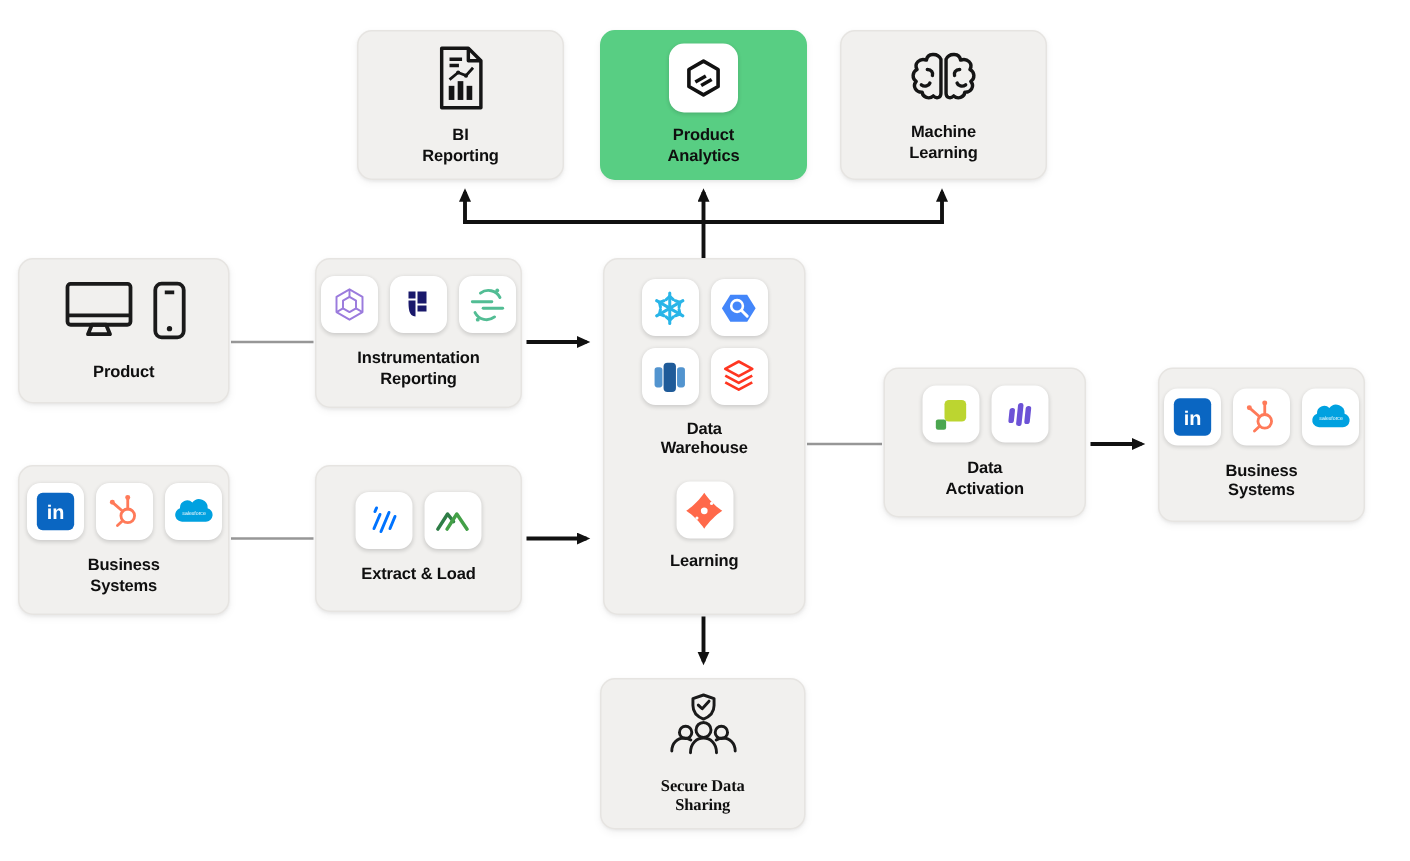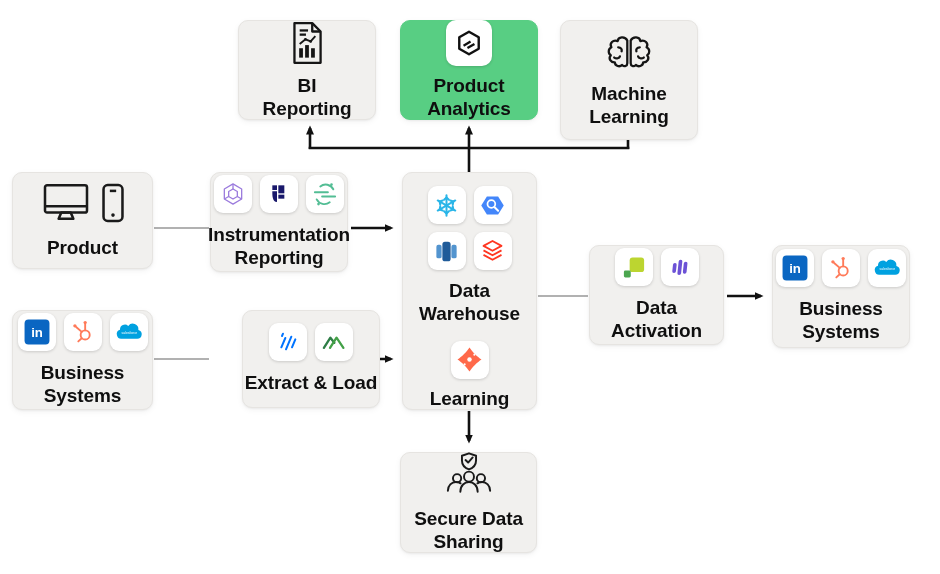--- a/index.html
+++ b/index.html
@@ -2,39 +2,39 @@
 <html><head>
 <meta charset="utf-8">
 <style>
   html,body{margin:0;padding:0;background:#ffffff;}
   .canvas{position:relative;width:940px;height:574px;background:#ffffff;overflow:hidden;
           font-family:"Liberation Sans",sans-serif;}
   .wires{position:absolute;left:0;top:0;pointer-events:none;}
   .node{position:absolute;background:#F1F0EE;border:1px solid #E6E4E1;border-radius:10px;
         box-shadow:0 1px 2px rgba(0,0,0,.05),0 2px 6px rgba(0,0,0,.05);
         display:flex;flex-direction:column;align-items:center;justify-content:center;box-sizing:border-box;}
-  .node .label{font-weight:700;font-size:19px;line-height:1.2;color:#0f0f0f;text-align:center;
+  .node .label{font-weight:700;font-size:11px;line-height:1.2;color:#0f0f0f;text-align:center;
                white-space:pre-line;letter-spacing:-.1px;}
   .icon-slot{display:flex;align-items:center;justify-content:center;margin-bottom:9px;}
   .tilerow{display:flex;gap:8px;margin-bottom:11px;}
   .tile{width:38px;height:38px;background:#ffffff;border-radius:9px;
         box-shadow:0 1px 3px rgba(0,0,0,.16);display:flex;align-items:center;justify-content:center;flex:0 0 auto;}
   .tile-lg{width:46px;height:46px;border-radius:10px;}
   
   #node-bi{left:238px;top:20px;width:138px;height:100px;}
   #node-pa{left:400px;top:20px;width:138px;height:100px;background:#58CE83;border-color:#58CE83;}
-  #node-ml{left:560px;top:20px;width:138px;height:120px;}
+  #node-ml{left:560px;top:20px;width:138px;height:100px;}
   #node-product{left:12px;top:172px;width:141px;height:97px;}
   #node-il{left:210px;top:172px;width:138px;height:100px;}
   #node-dw{left:402px;top:172px;width:135px;height:238px;justify-content:flex-start;padding-top:13px;}
   #node-da{left:589px;top:245px;width:135px;height:100px;}
   #node-bsr{left:772px;top:245px;width:138px;height:103px;}
   #node-bsl{left:12px;top:310px;width:141px;height:100px;}
-  #node-el{left:210px;top:310px;width:138px;height:98px;margin-left:32px;}
-  #node-sds{left:400px;top:452px;width:137px;height:101px;}
+  #node-el{left:210px;top:310px;width:138px;height:98px;}
+  #node-sds{left:400px;top:452px;width:137px;height:101px;font-family:Liberation Serif, serif;}
   .grid2{display:grid;grid-template-columns:38px 38px;gap:8px;margin-bottom:10px;}
   .dw-transform-tile{margin:15px 0 9px 0;}
   .product-icons{display:flex;align-items:flex-end;gap:10px;margin-bottom:10px;}
 </style>
 </head>
 <body>
 
 <div class="canvas">
 
   <svg class="wires" width="940" height="574" viewBox="0 0 940 574">

